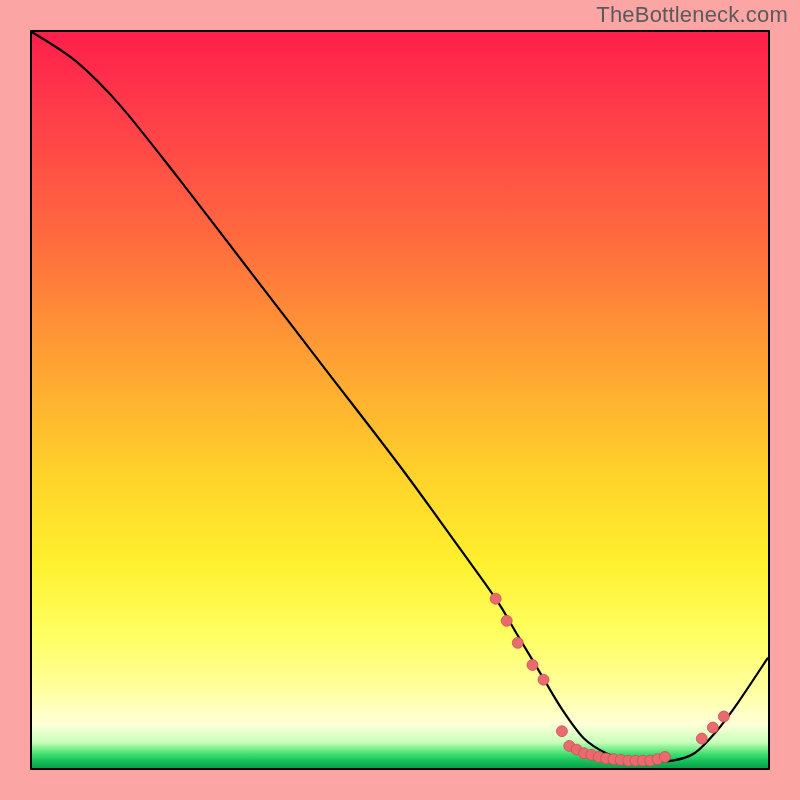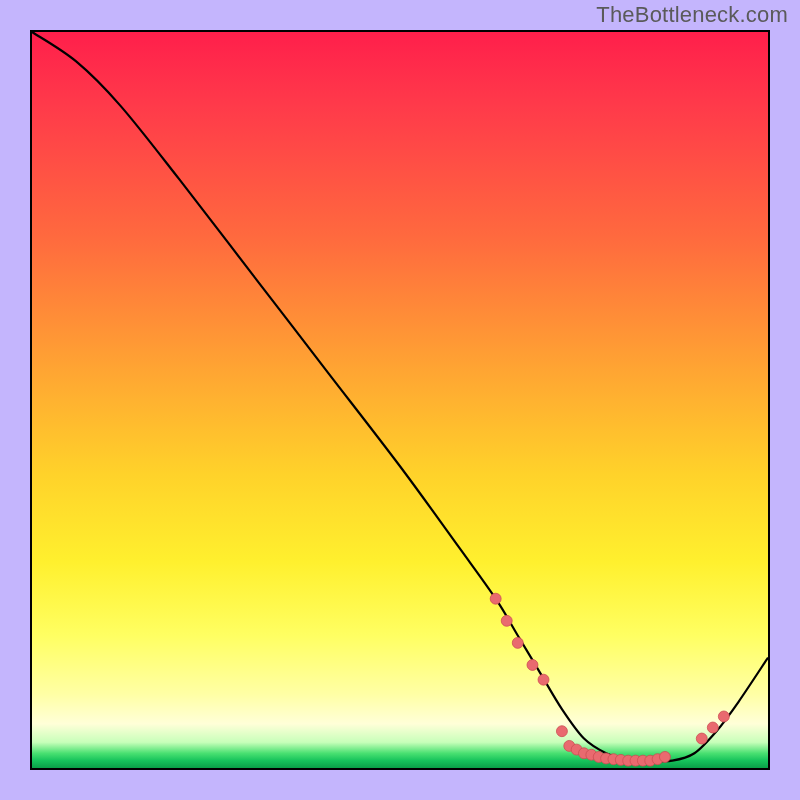--- a/index.html
+++ b/index.html
@@ -8,21 +8,21 @@
     width: 800px;
     height: 800px;
     background: #000;
     overflow: hidden;
     font-family: Arial, Helvetica, sans-serif;
   }
   .frame {
     position: relative;
     width: 800px;
     height: 800px;
-    background: #c4b5fd;
+    background: #fca5a5;
   }
   .watermark {
     position: absolute;
     top: 2px;
     right: 12px;
     color: #5a5a5a;
     font-size: 22px;
     font-weight: 500;
     letter-spacing: 0.2px;
     z-index: 10;

